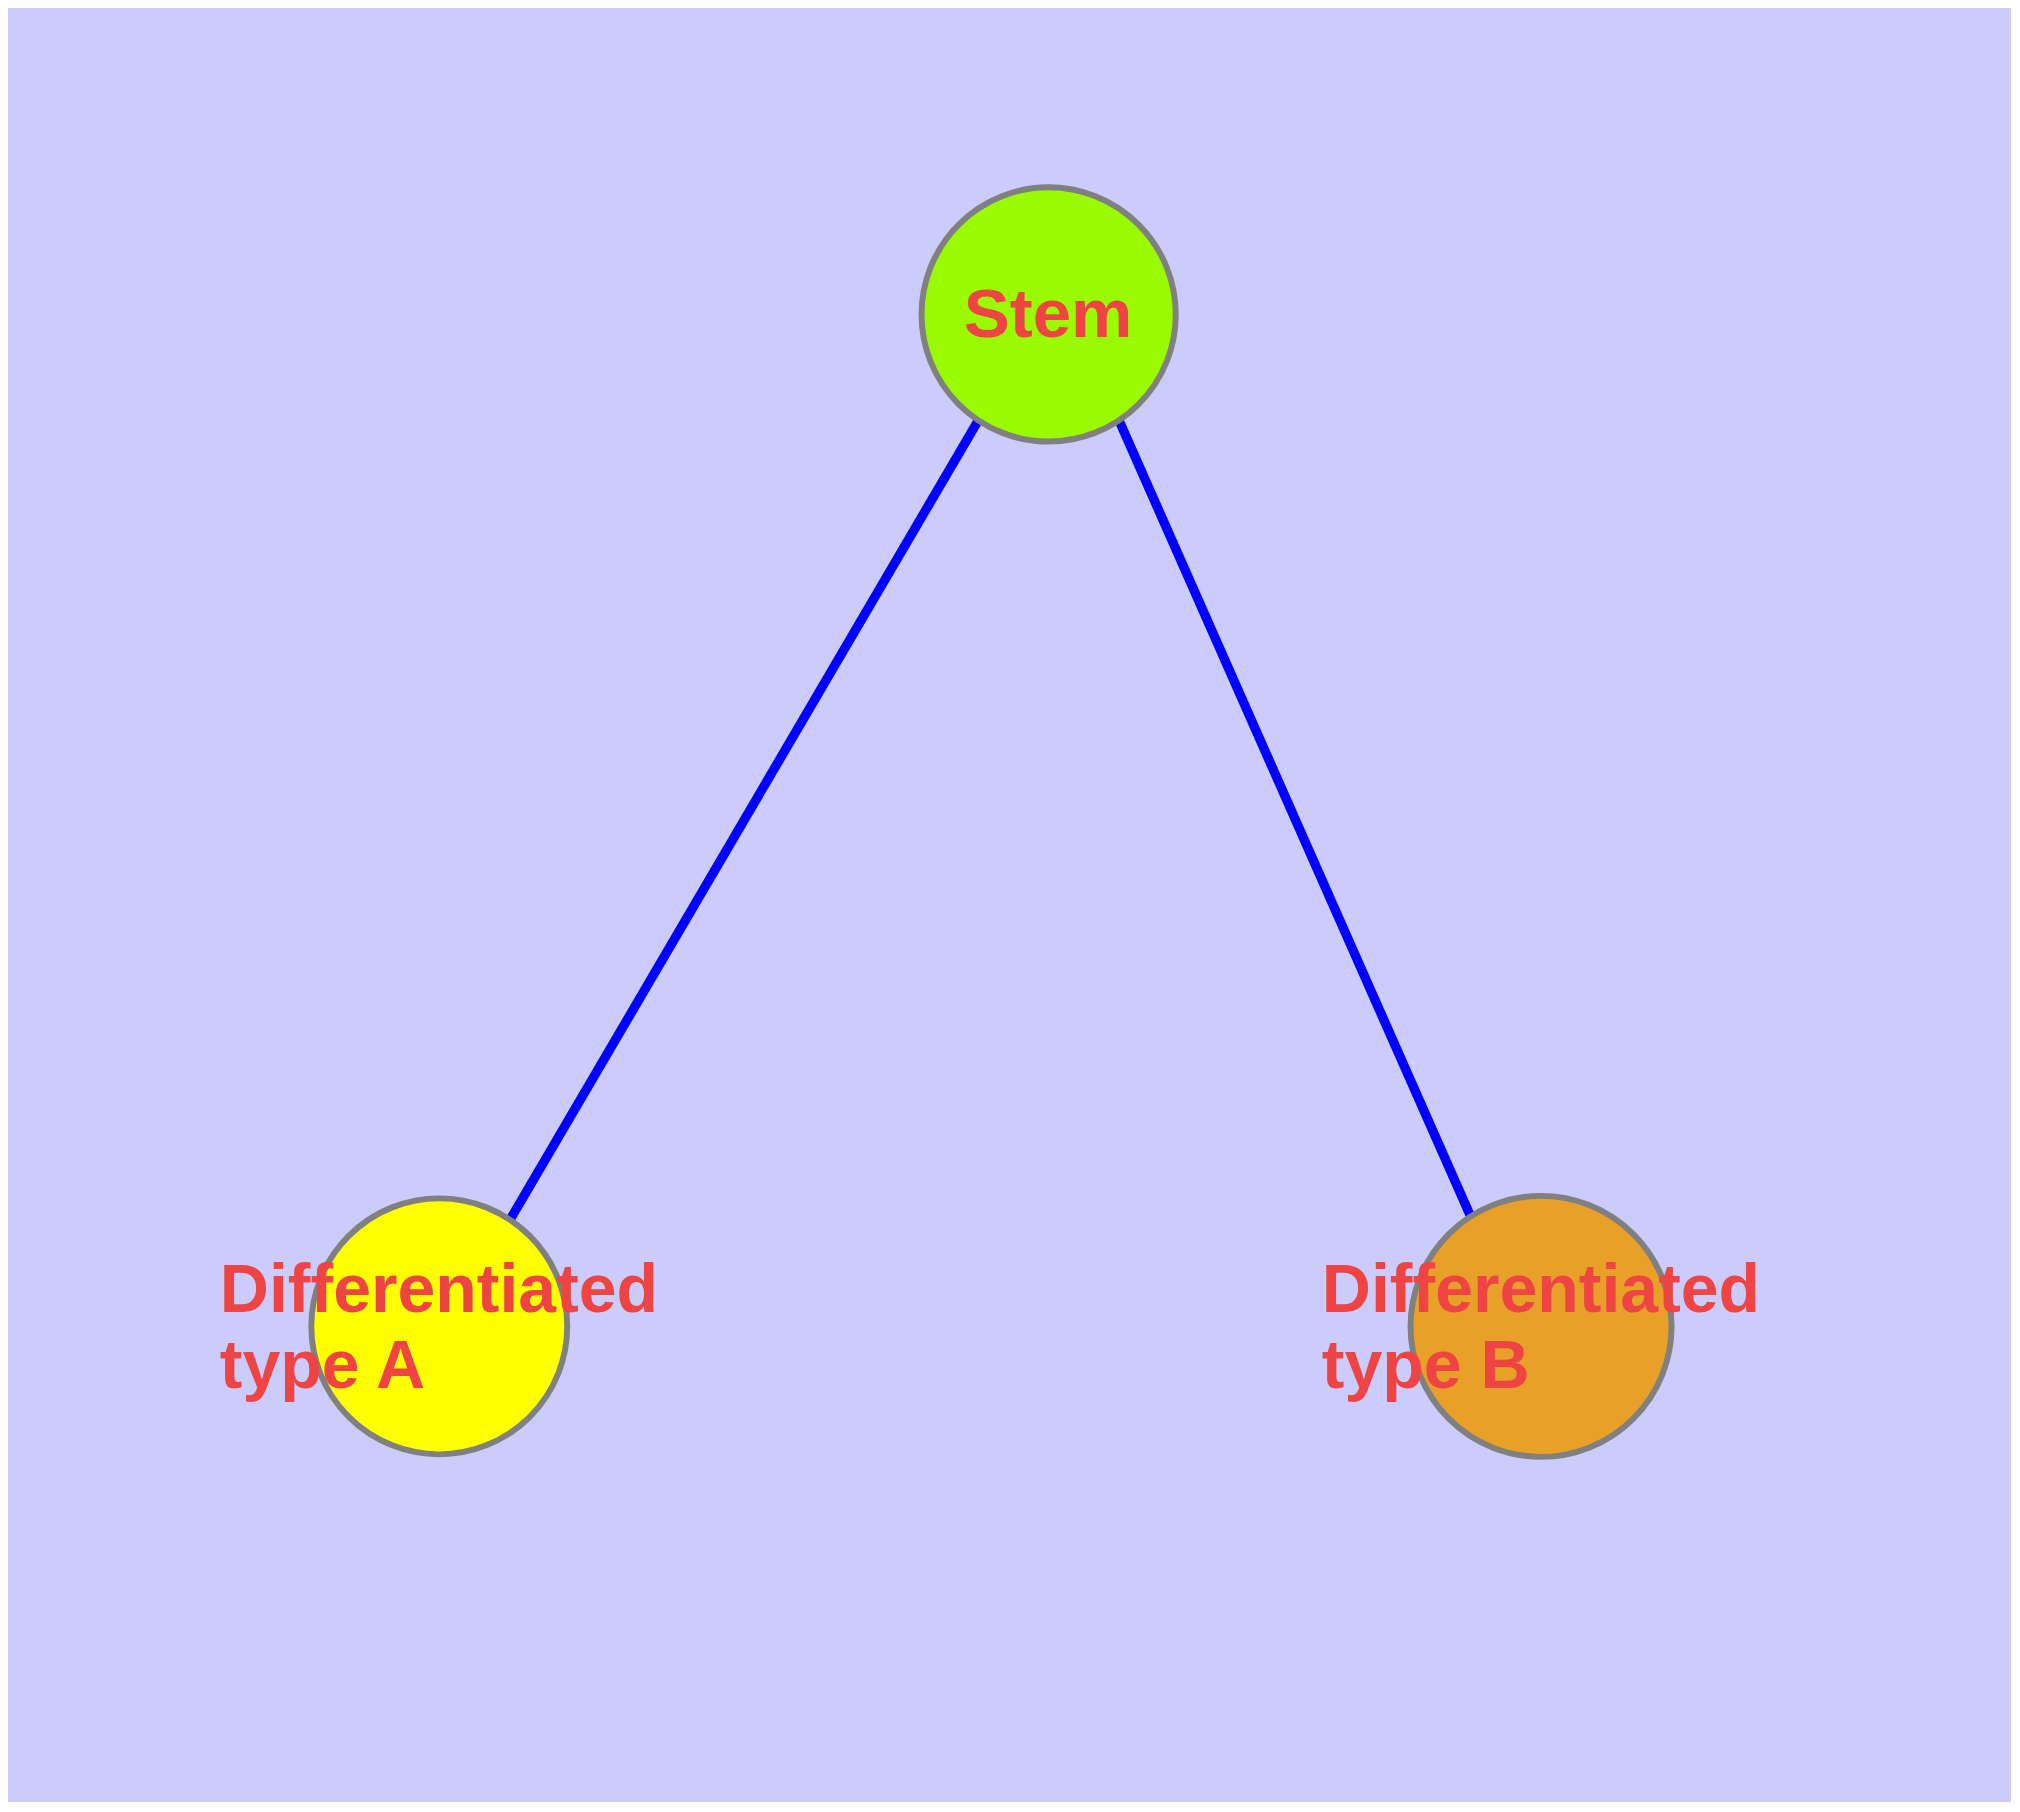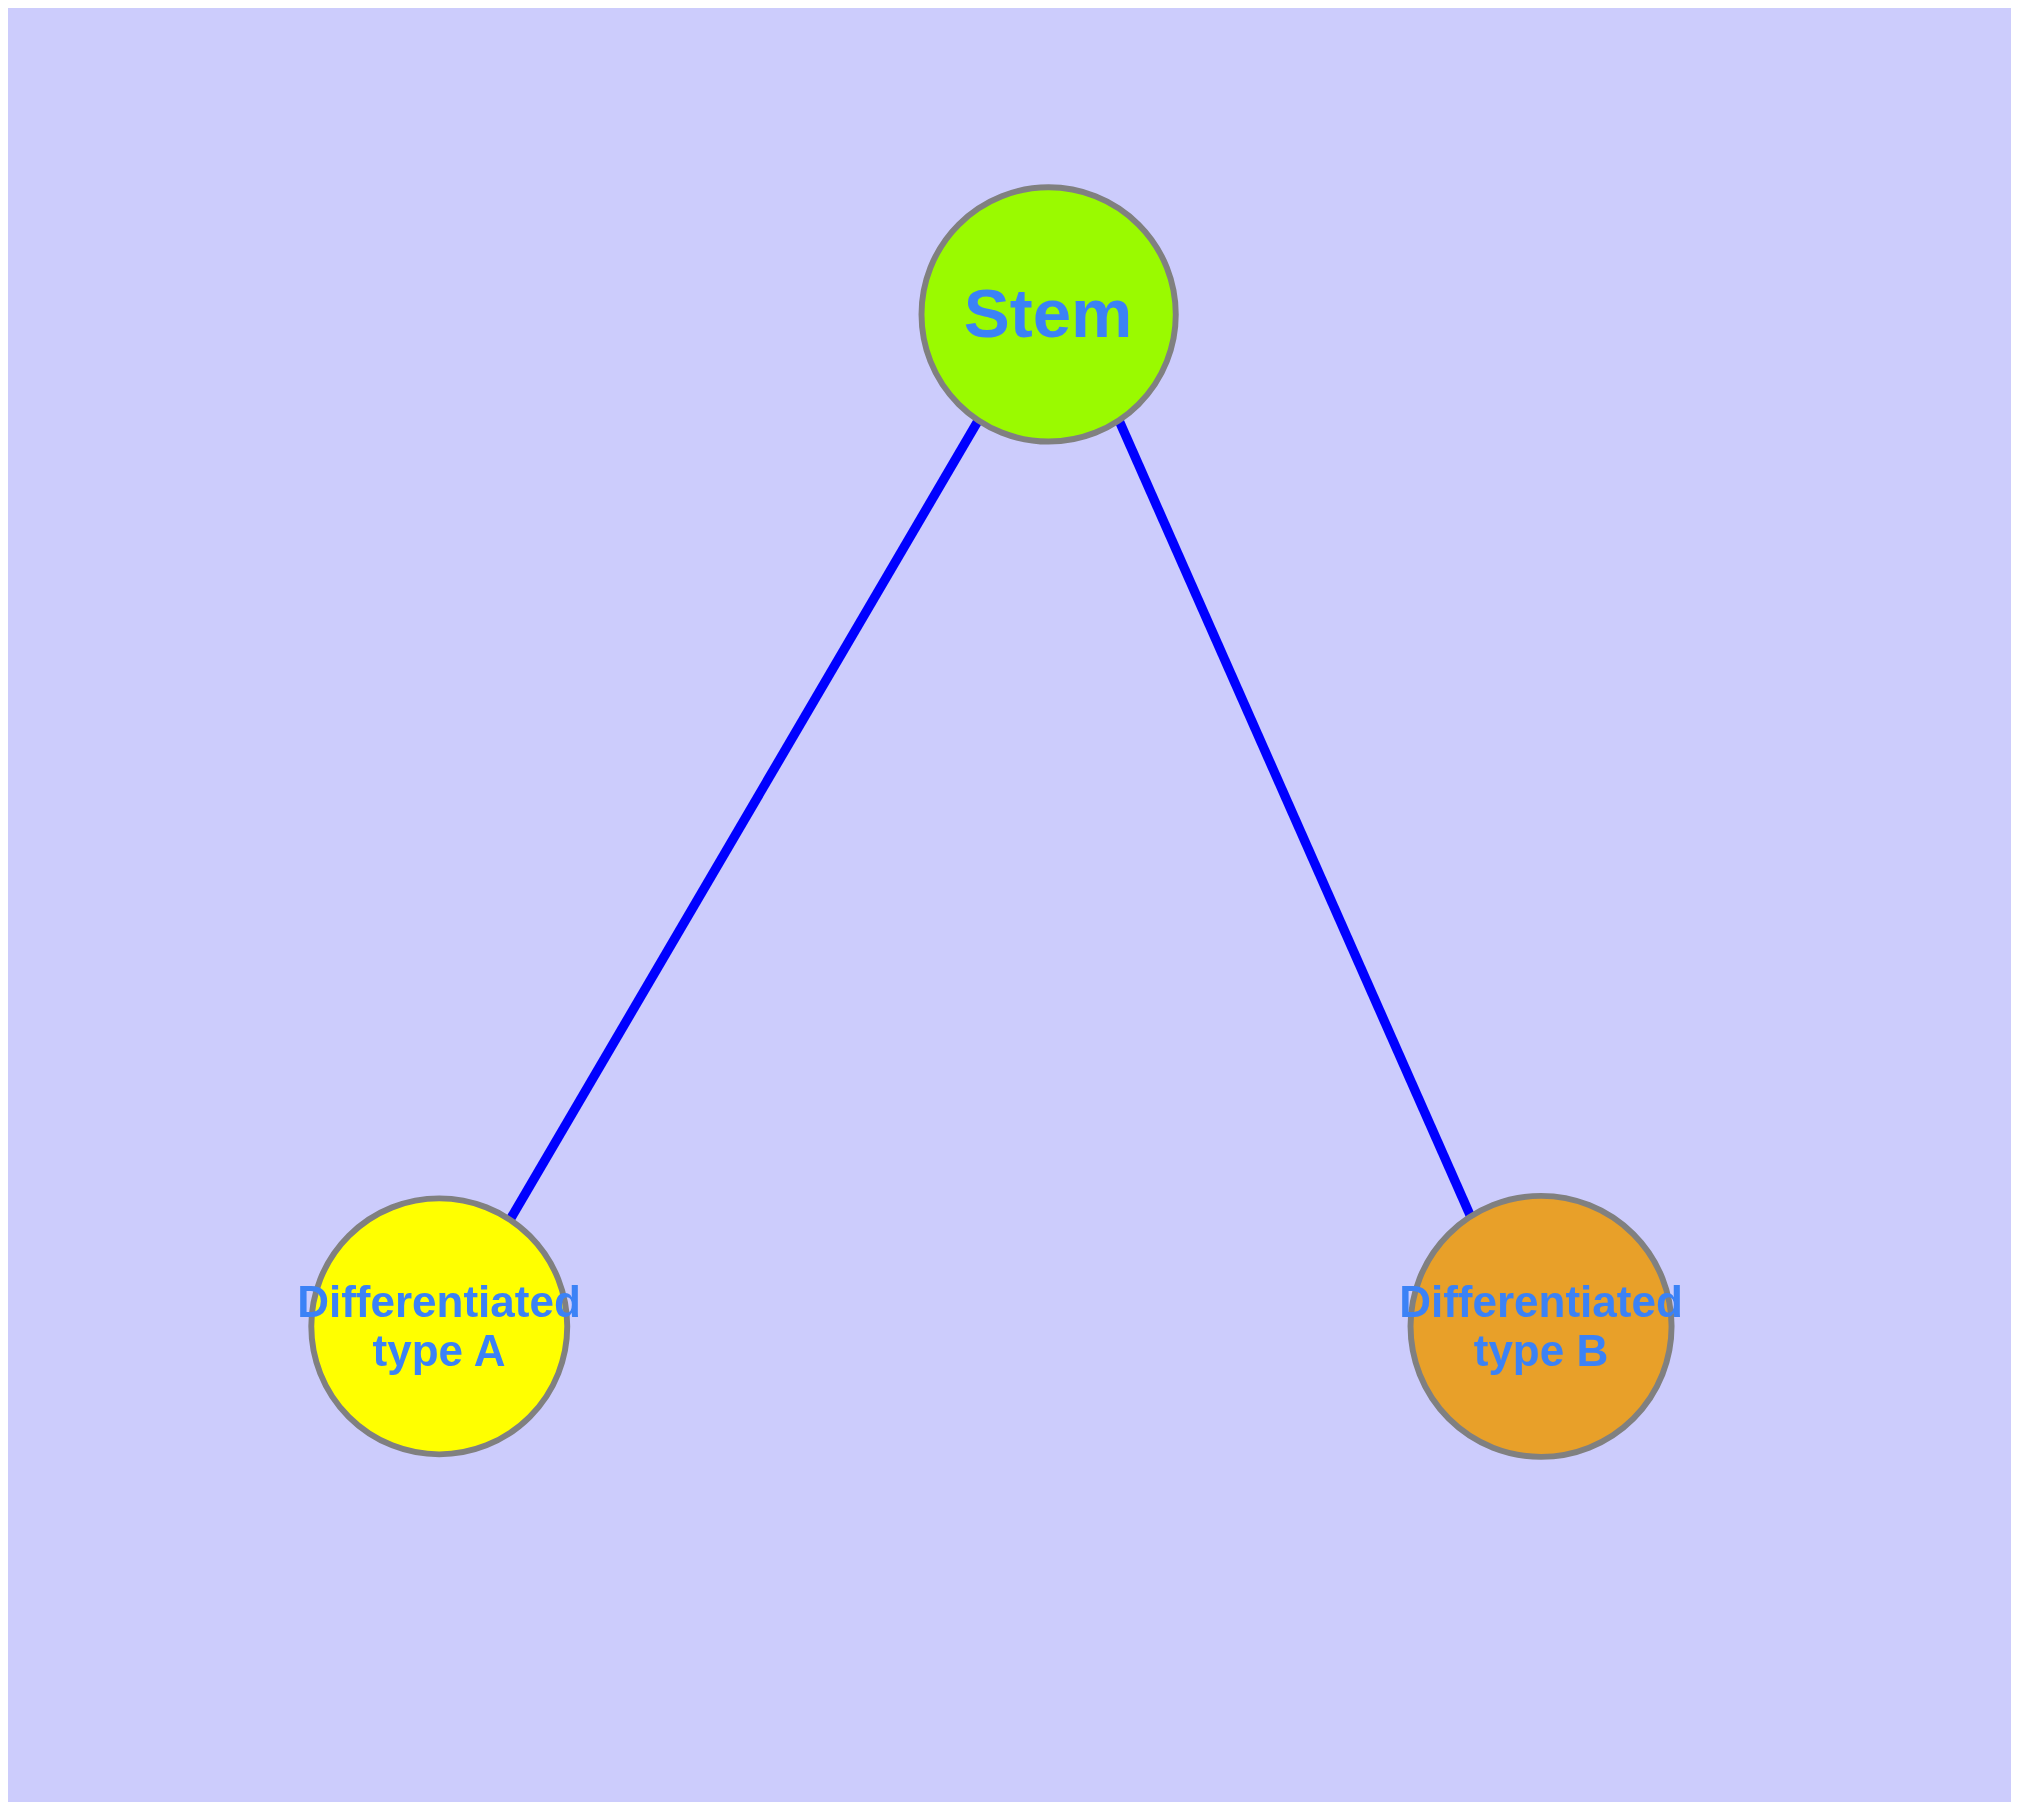--- a/index.html
+++ b/index.html
@@ -31,34 +31,33 @@
   #graph-svg {
     position: absolute;
     left: 0;
     top: 0;
     width: 2021px;
     height: 1812px;
     display: block;
   }
   .node-label {
     position: absolute;
-    text-align: center;
-    color: #3b82f6;
+    color: #ef4444;
     font-family: "Liberation Sans", sans-serif;
     font-weight: bold;
     line-height: 1.12;
     white-space: pre;
     pointer-events: none;
     transform: translate(-50%, -50%);
   }
   .node-label.root-label {
     font-size: 69px;
   }
   .node-label.leaf-label {
-    font-size: 44px;
+    font-size: 68px;
   }
 </style>
 </head>
 <body>
 
 <div id="graph-canvas">
 
   <div id="graph-plot-area" style="background: rgb(204, 204, 252);"></div>
 
   <svg id="graph-svg" viewBox="0 0 2384 2138" xmlns="http://www.w3.org/2000/svg">

